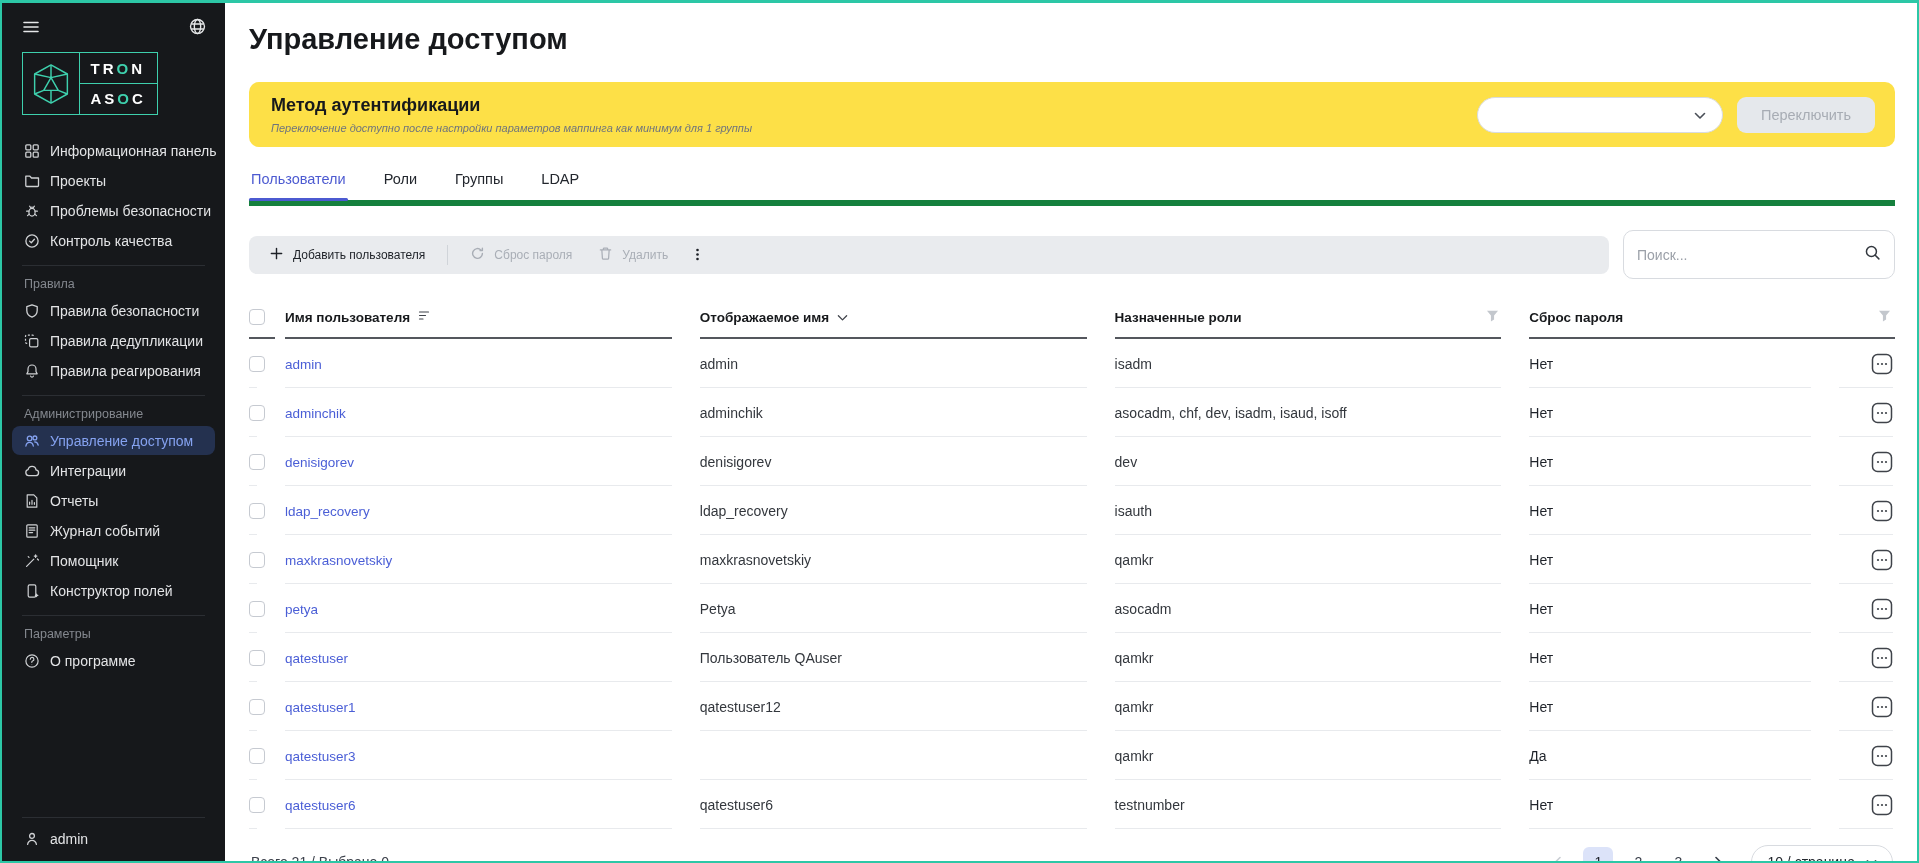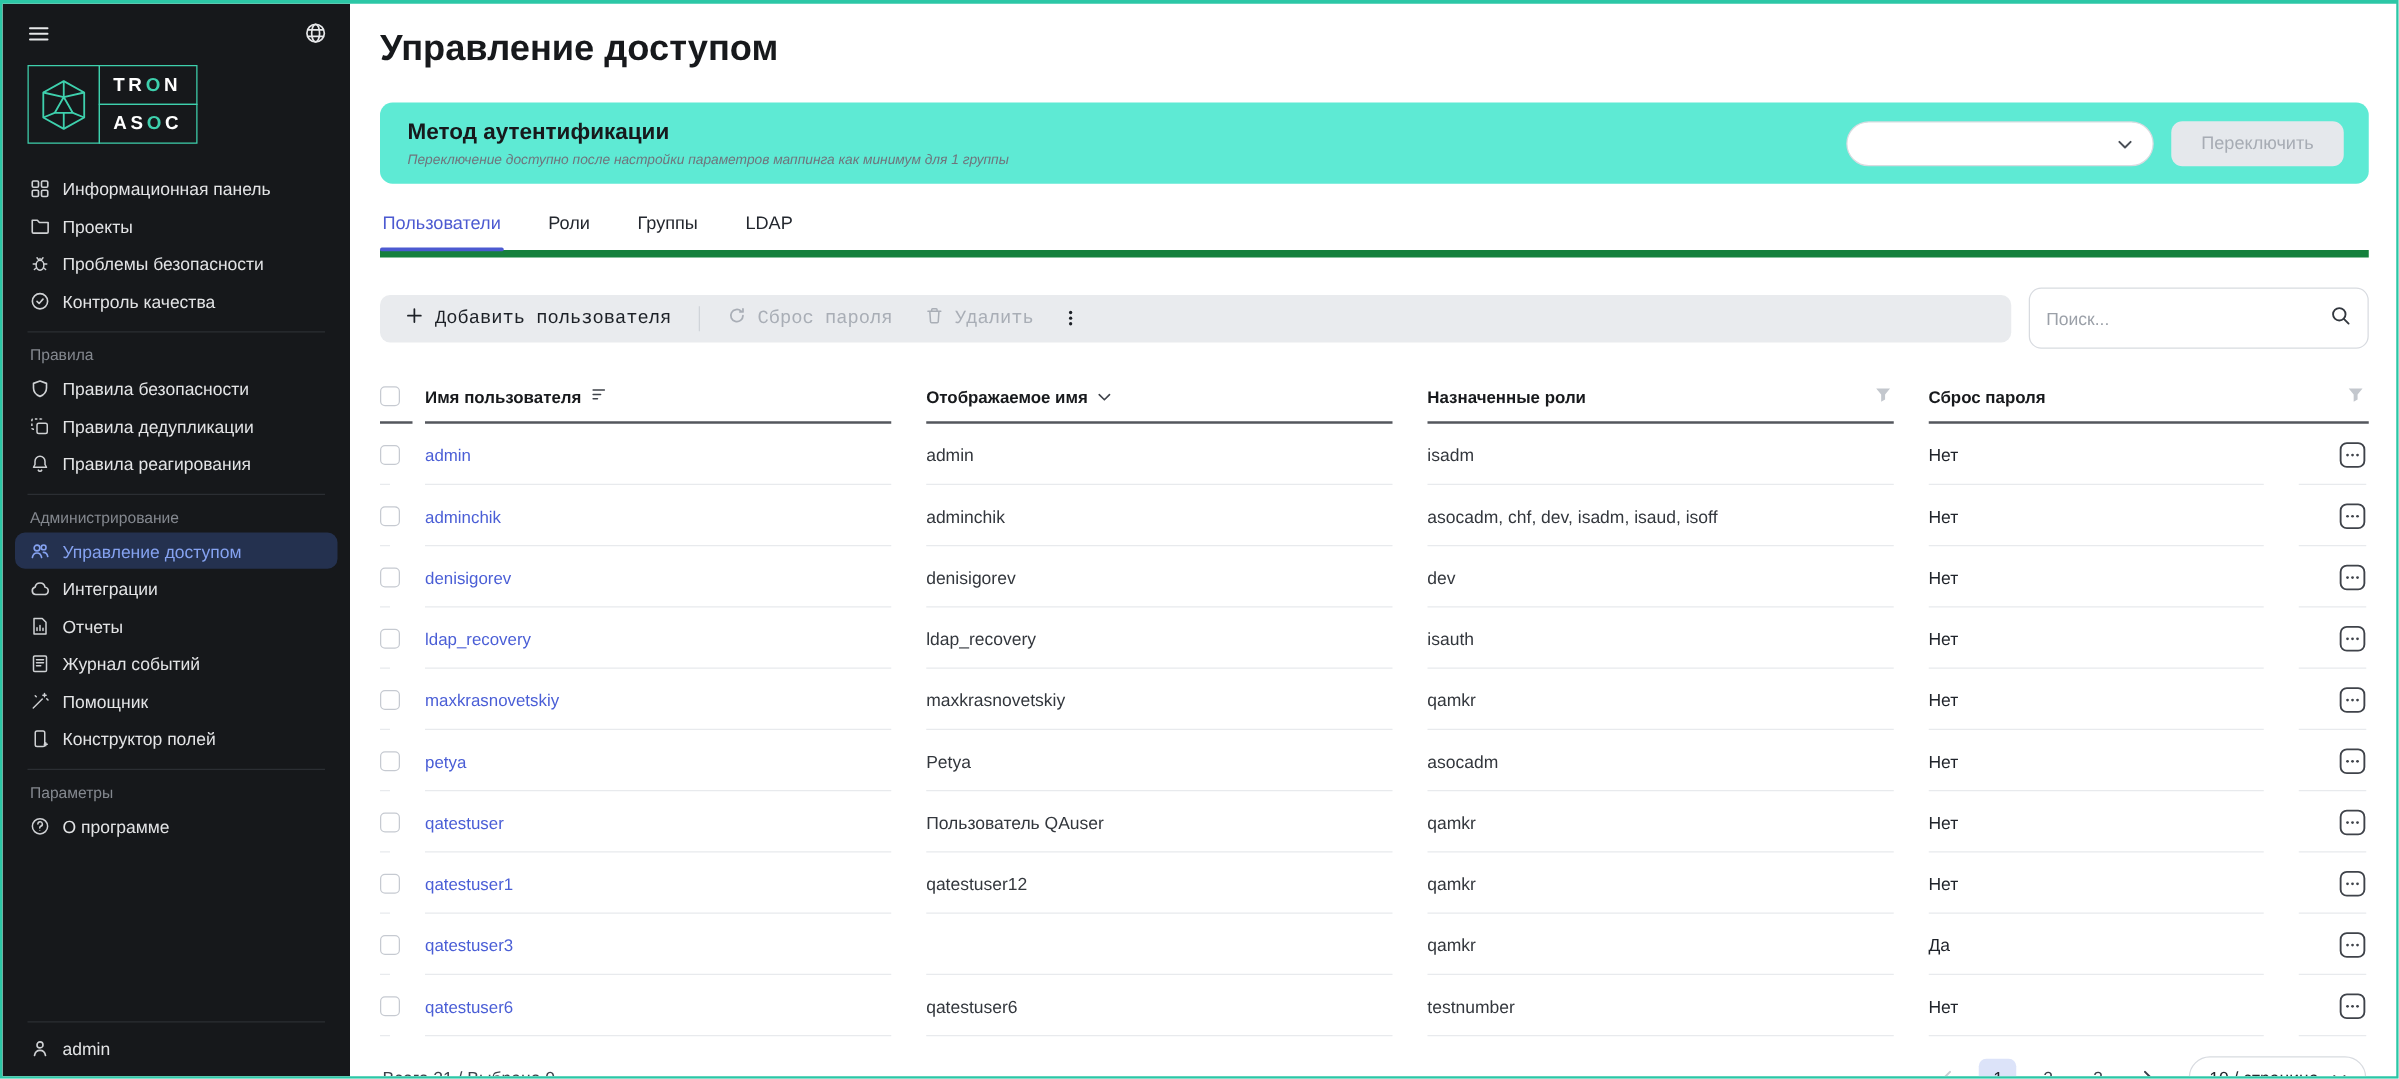--- a/index.html
+++ b/index.html
@@ -1,21 +1,21 @@
 <!DOCTYPE html>
 <html lang="ru"><head>
 <meta charset="utf-8">
 <style>
   * { box-sizing: border-box; margin: 0; padding: 0; }
   html, body { margin: 0; background: #fff; }
   body { width: 1919px; height: 863px; font-family: "Liberation Sans", sans-serif; }
   .app { width: 1919px; height: 863px; border: 2px solid #2cc7a6; border-top-width: 3px; display: flex; overflow: hidden; background: #fff; }
 
   
-  .sidebar { width: 278px; flex-shrink: 0; background: #16181b; color: #e3e4e6; display: flex; flex-direction: column; font-size: 14px; overflow: hidden; }
+  .sidebar { width: 223px; flex-shrink: 0; background: #16181b; color: #e3e4e6; display: flex; flex-direction: column; font-size: 14px; overflow: hidden; }
   .sidebar-top { display: flex; justify-content: space-between; align-items: center; padding: 14px 18px 4px 20px; }
   .icon-btn { background: none; border: none; cursor: pointer; color: #e6e7e9; display: flex; }
   .logo { display: flex; margin: 12px 0 10px 20px; }
   .logo-cube { width: 58px; height: 63px; border: 1.5px solid #3ed0ad; display: flex; align-items: center; justify-content: center; }
   .logo-text { display: flex; flex-direction: column; margin-left: -1.5px; }
   .logo-row { height: 32.2px; border: 1.5px solid #3ed0ad; padding: 0 11px; display: flex; align-items: center; font-weight: 700; font-size: 15px; letter-spacing: 3px; color: #fff; }
   .logo-row + .logo-row { margin-top: -1.5px; }
   .logo-o { color: #3ed0ad; }
   .nav { flex: 1; padding-top: 10px; overflow: hidden; }
   .nav-item { display: flex; align-items: center; gap: 10px; margin: 1px 10px; padding: 6.5px 12px; border-radius: 8px; cursor: pointer; white-space: nowrap; }
@@ -23,35 +23,35 @@
   .nav-icon { color: #cfd1d4; display: flex; flex-shrink: 0; }
   .nav-item.active .nav-icon { color: #85a2f0; }
   .nav-section { color: #84888f; font-size: 12.5px; margin: 11px 22px 5px; }
   .nav-divider { height: 1px; background: #2b2e33; margin: 10px 20px; }
   .sidebar-user { border-top: 1px solid #2b2e33; margin: 4px 20px 0; padding: 13px 2px 14px; display: flex; gap: 10px; align-items: center; }
 
   
   .main { flex: 1; padding: 14px 22px 0 24px; display: flex; flex-direction: column; overflow: hidden; }
   .page-title { font-size: 29px; font-weight: 700; color: #17191c; margin: 6px 0 26px; }
 
-  .auth-panel { background: #5eead4; border-radius: 10px; padding: 13px 20px 13px 22px; display: flex; align-items: center; justify-content: space-between; }
+  .auth-panel { background: #fde047; border-radius: 10px; padding: 13px 20px 13px 22px; display: flex; align-items: center; justify-content: space-between; }
   .auth-title { font-size: 18px; font-weight: 700; color: #17191c; margin-bottom: 6px; }
   .auth-desc { font-size: 11px; color: #6f747c; font-style: italic; }
   .auth-controls { display: flex; align-items: center; gap: 14px; }
   .select-pill { width: 246px; height: 36px; background: #fff; border: 1px solid #d8dbe0; border-radius: 18px; display: flex; align-items: center; justify-content: space-between; padding: 0 16px; cursor: pointer; font-size: 14px; color: #3a3f46; }
   .btn-disabled { height: 36px; padding: 0 24px; background: #e5e8ec; border: none; border-radius: 9px; color: #a7acb4; font-size: 14.5px; font-family: inherit; }
 
   .tabs { display: flex; gap: 34px; border-bottom: 6px solid #15803d; margin-top: 22px; }
   .tab { position: relative; padding: 2px 2px 13px; font-size: 14.5px; color: #23272e; cursor: pointer; }
   .tab.active { color: #4c5ad1; }
   .tab.active::after { content: ""; position: absolute; left: 0; right: 0; bottom: -1px; height: 3px; border-radius: 2px; background: #4c5ad1; }
 
   .toolbar-row { display: flex; align-items: center; gap: 14px; margin-top: 24px; }
   .toolbar { flex: 1; height: 38px; background: #e9ebee; border-radius: 8px; display: flex; align-items: center; padding: 0 8px; gap: 2px; }
-  .tbtn { display: flex; align-items: center; gap: 9px; background: none; border: none; font-family: Liberation Mono, monospace; font-size: 15px; color: #1d2127; padding: 6px 12px; border-radius: 6px; cursor: pointer; }
+  .tbtn { display: flex; align-items: center; gap: 9px; background: none; border: none; font-family: Liberation Sans, sans-serif; font-size: 12px; color: #1d2127; padding: 6px 12px; border-radius: 6px; cursor: pointer; }
   .tbtn.disabled { color: #a9aeb6; cursor: default; }
   .tdivider { width: 1px; height: 20px; background: #d0d4d9; margin: 0 8px; }
   .search { width: 272px; height: 49px; background: #fff; border: 1px solid #d8dbe0; border-radius: 10px; display: flex; align-items: center; padding: 0 13px; }
   .search input { border: none; outline: none; flex: 1; font-family: inherit; font-size: 14px; color: #32373e; background: transparent; }
   .search input::placeholder { color: #9ba0a8; }
 
   table { width: 100%; border-collapse: collapse; table-layout: fixed; margin-top: 16px; }
   th { position: relative; height: 44px; text-align: left; font-size: 13.5px; font-weight: 700; color: #17191c; vertical-align: middle; cursor: pointer; }
   th::after { content: ""; position: absolute; left: 0; right: 28px; bottom: 0; height: 2px; background: #54575d; }
   th.col-check::after { right: 10px; }

